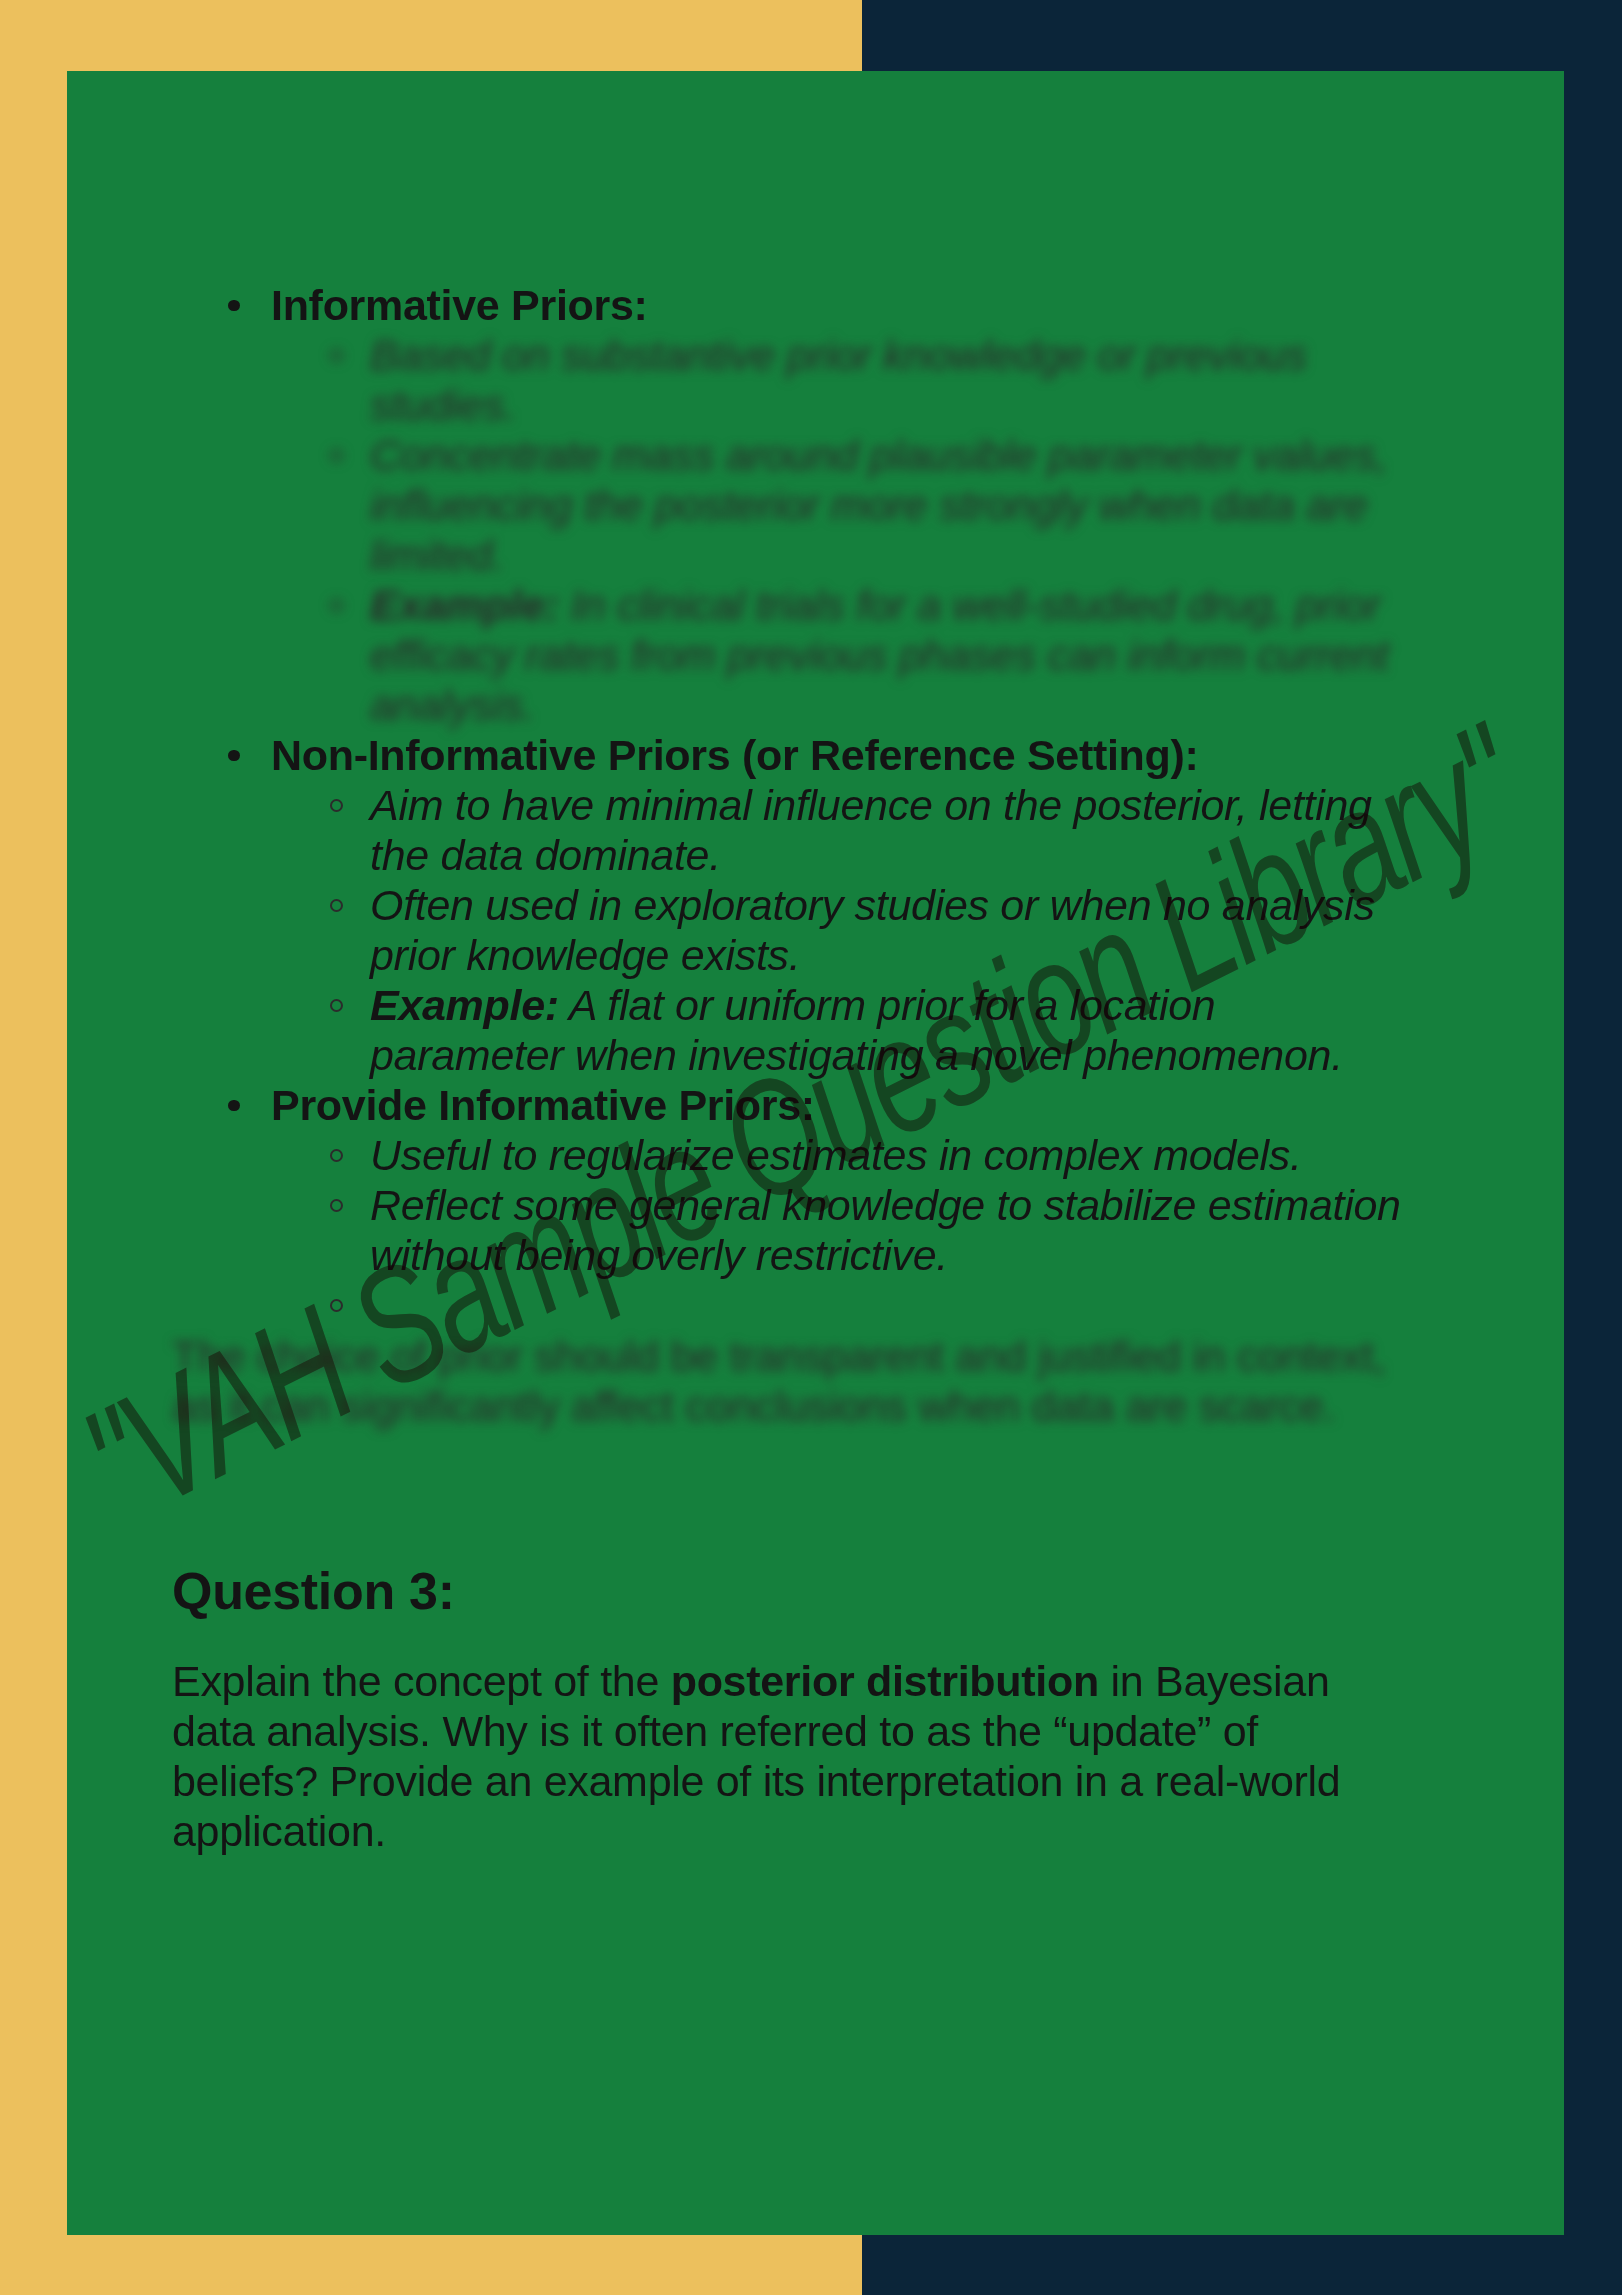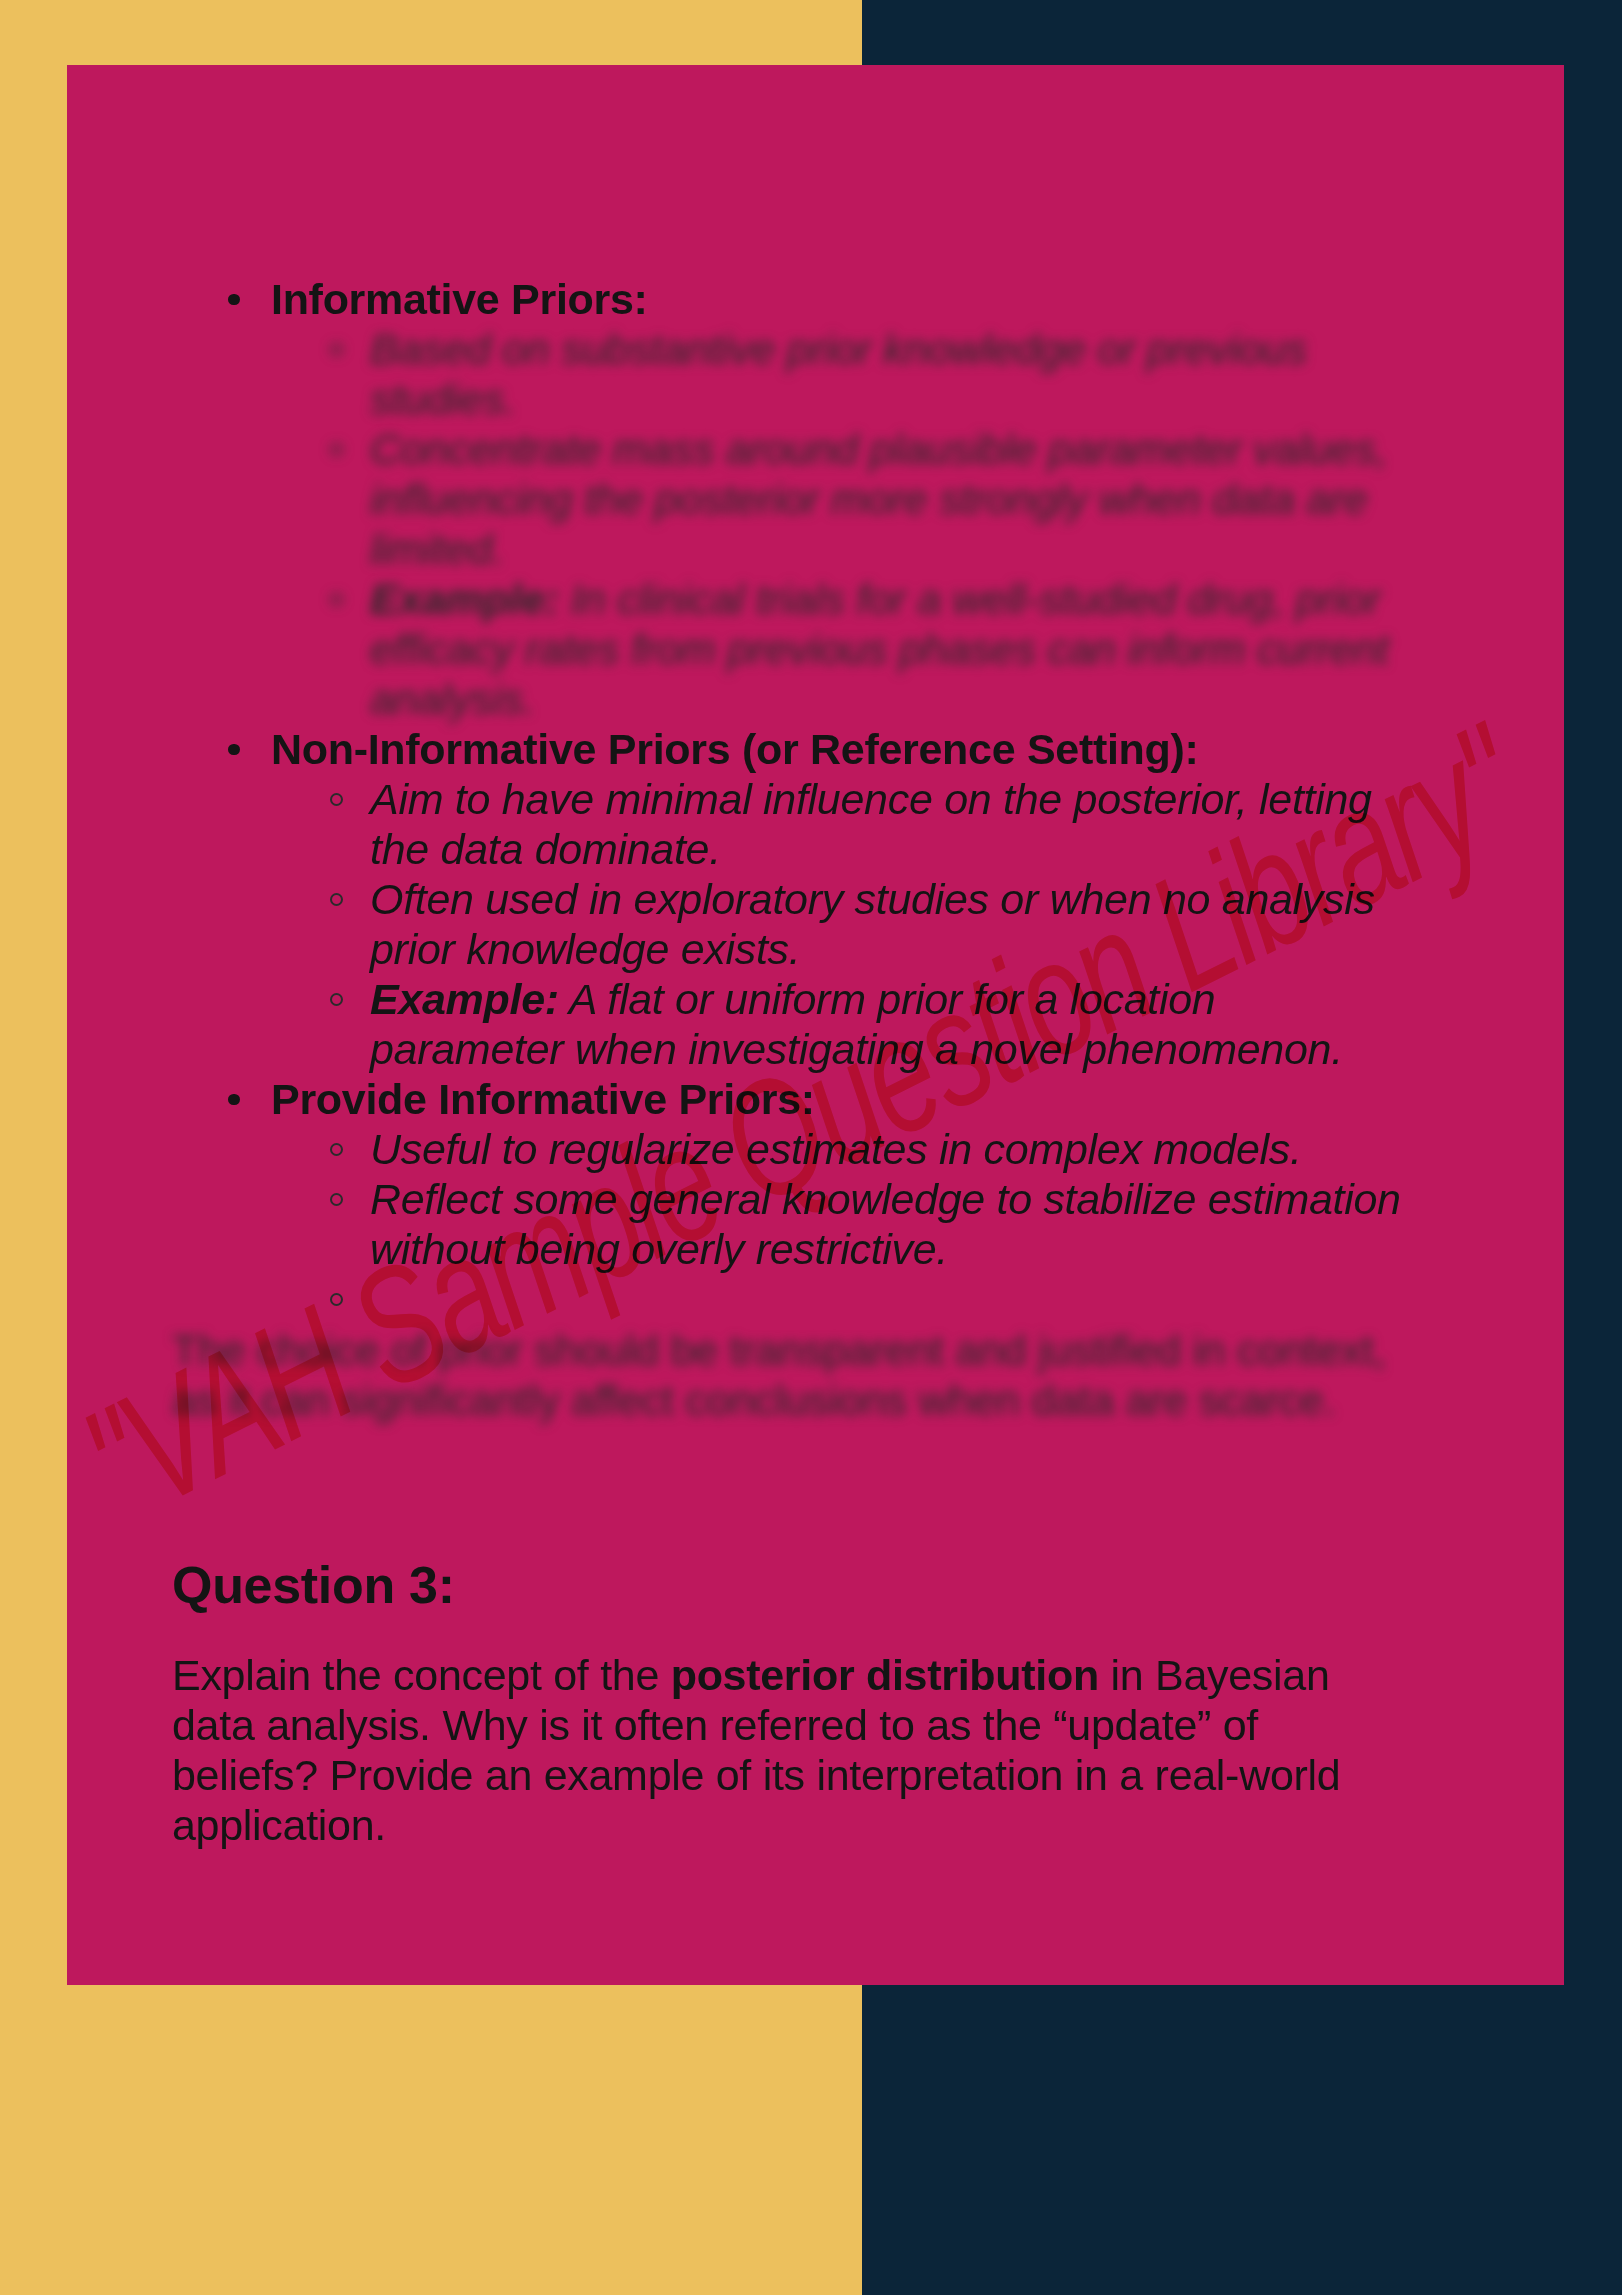--- a/index.html
+++ b/index.html
@@ -19,23 +19,23 @@
   }
   .bg-navy {
     position: absolute; left: 862px; top: 0;
     width: 761px; height: 2295px;
     background: #0B2539;
   }
 
   
   .sheet {
     position: absolute;
-    left: 67px; top: 65px;
-    width: 1497px; height: 1920px;
-    background: #be185d;
+    left: 67px; top: 71px;
+    width: 1497px; height: 2164px;
+    background: #15803d;
   }
 
   .content {
     position: absolute;
     left: 105px; top: 209px;
     width: 1269px;
     font-size: 43px;
     line-height: 50px;
     color: #141414;
     letter-spacing: -0.3px;

